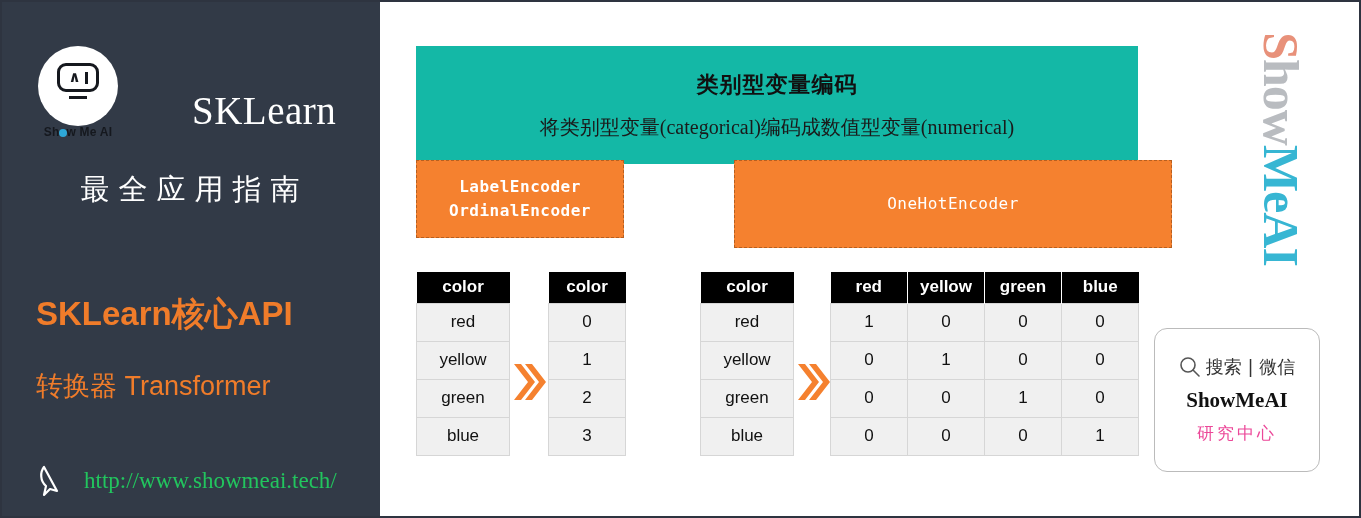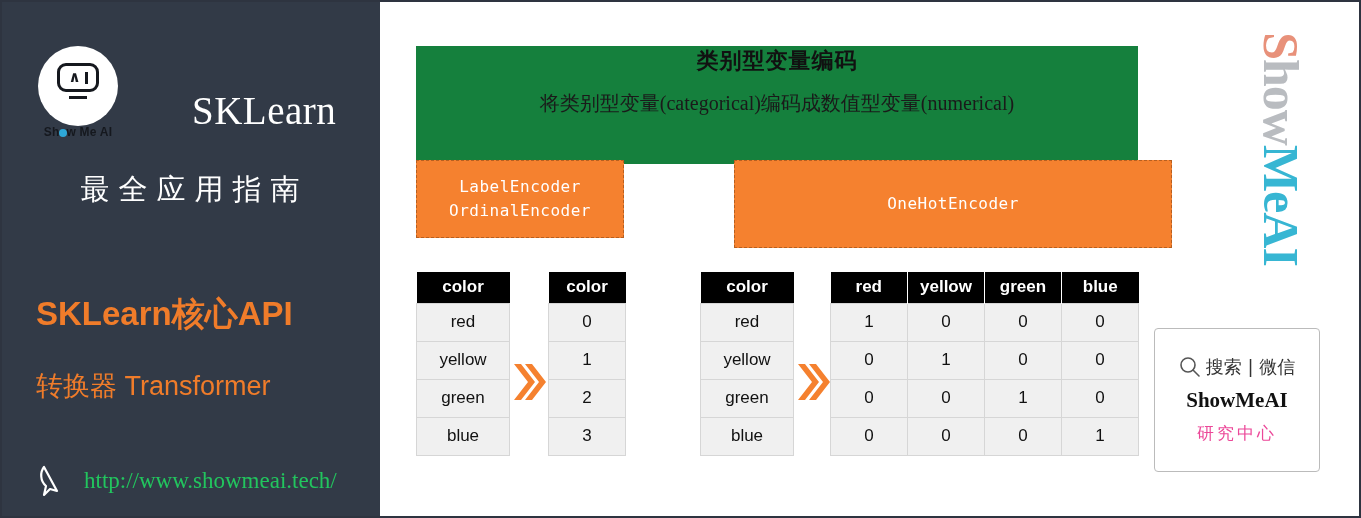--- a/index.html
+++ b/index.html
@@ -142,24 +142,25 @@
     left:378px; top:0;
     width:979px; height:514px;
     background:#ffffff;
   }
 
   
   #header-bar {
     position:absolute;
     left:36px; top:44px;
     width:722px; height:118px;
-    background:#15803d;
+    background:#14b8a6;
     display:flex;
     flex-direction:column;
     align-items:center;
+    justify-content:center;
     gap:14px;
   }
   #header-title {
     font-size:22px;
     font-weight:bold;
     color:#111111;
     font-family:"DejaVu Sans", sans-serif;
     letter-spacing:1px;
   }
   #header-sub {
@@ -177,21 +178,21 @@
     display:flex;
     flex-direction:column;
     align-items:center;
     justify-content:center;
     color:#ffffff;
     font-family:"DejaVu Sans Mono", monospace;
     font-size:16px;
     line-height:1.5;
     letter-spacing:0.5px;
   }
-  #enc-label { left:36px; top:158px; width:208px; height:78px; }
+  #enc-label { left:36px; top:158px; width:208px; height:78px;font-weight:bold; }
   #enc-onehot { left:320px; top:158px; width:438px; height:88px;margin-left:34px; }
 
   
   .tbl {
     position:absolute;
     border-collapse:collapse;
     background:#ffffff;
     table-layout:fixed;
   }
   .tbl th {
@@ -252,21 +253,21 @@
   .wm-s { color:#e8917a; }
   .wm-how { color:#b9bcc0; }
   .wm-meai { color:#37b6d3; }
 
   
   #search-card {
     position:absolute;
     left:1152px; top:326px;
     width:166px; height:144px;
     border:1.5px solid #bbbbbb;
-    border-radius:4px;
+    border-radius:13px;
     background:#ffffff;
     display:flex;
     flex-direction:column;
     align-items:center;
     justify-content:center;
     gap:9px;
   }
   #search-row {
     display:flex;
     align-items:center;

